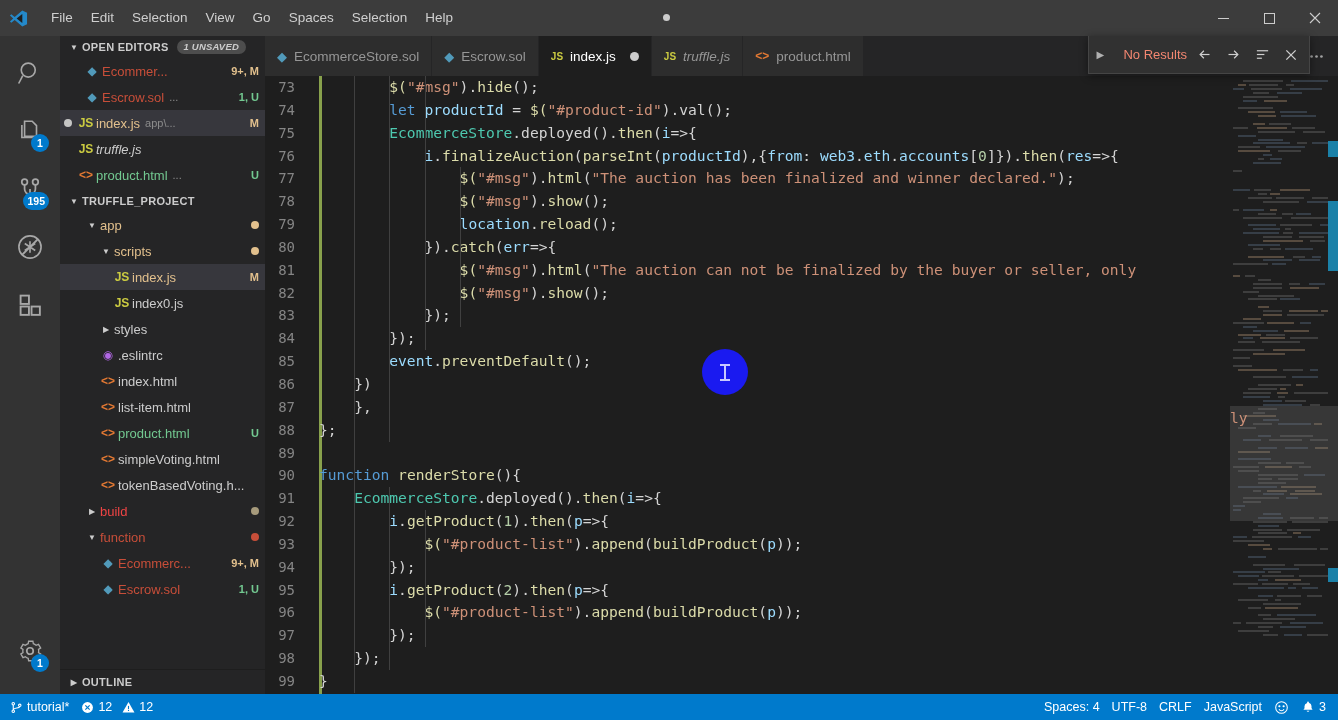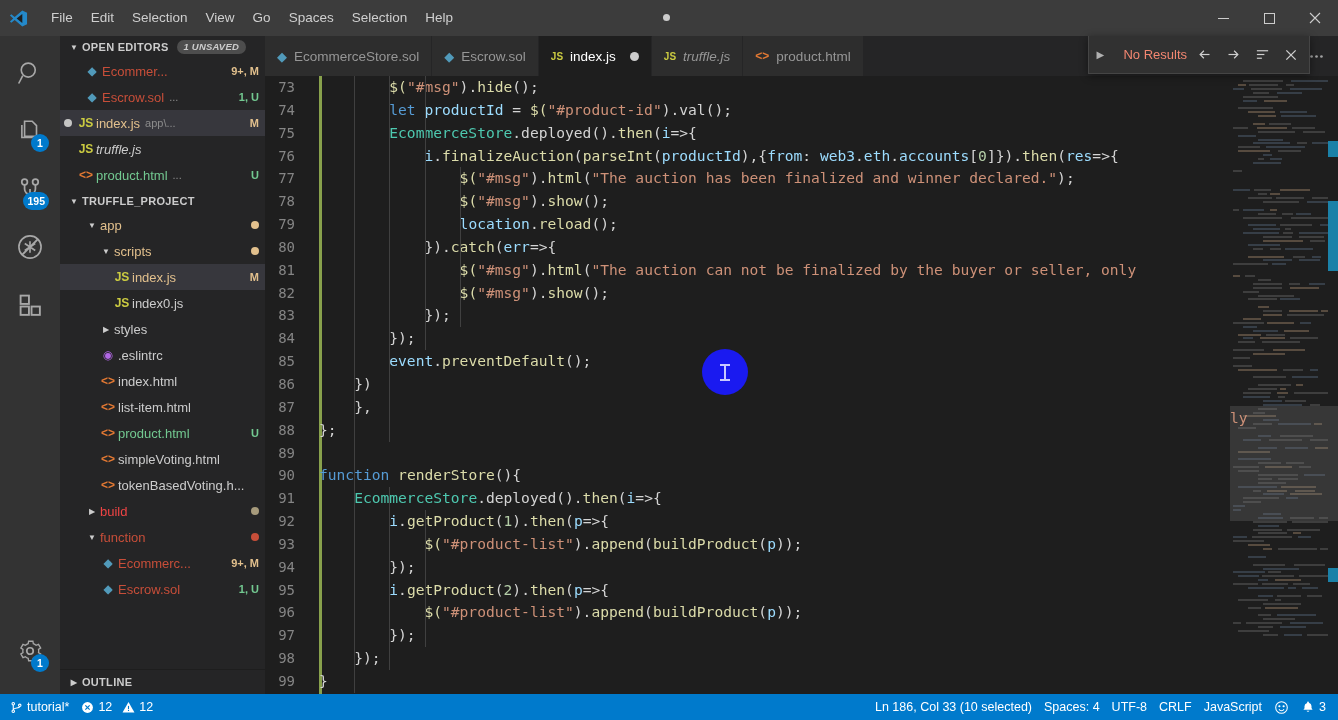--- a/index.html
+++ b/index.html
@@ -996,21 +996,20 @@
           <svg width="13" height="13" viewBox="0 0 24 24">
             <path d="M12 2 L23 21 L1 21 Z" fill="#ffffff"></path>
             <rect x="11" y="9" width="2" height="6" fill="#007acc"></rect>
             <rect x="11" y="16.5" width="2" height="2" fill="#007acc"></rect>
           </svg>
         </span>
         <span>12</span>
       </div>
     </div>
     <div class="sb-right">
-      <div class="sb-item">Ln 186, Col 33 (10 selected)</div>
       <div class="sb-item">Spaces: 4</div>
       <div class="sb-item">UTF-8</div>
       <div class="sb-item">CRLF</div>
       <div class="sb-item">JavaScript</div>
       <div class="sb-item">
         <svg width="15" height="15" viewBox="0 0 24 24" fill="none" stroke="#ffffff" stroke-width="1.7">
           <circle cx="12" cy="12" r="9.3"></circle>
             <circle cx="8.6" cy="10" r=".9" fill="#ffffff"></circle>
           <circle cx="15.4" cy="10" r=".9" fill="#ffffff"></circle>
             <path d="M8 14.8 a4.6 4.6 0 0 0 8 0"></path>

